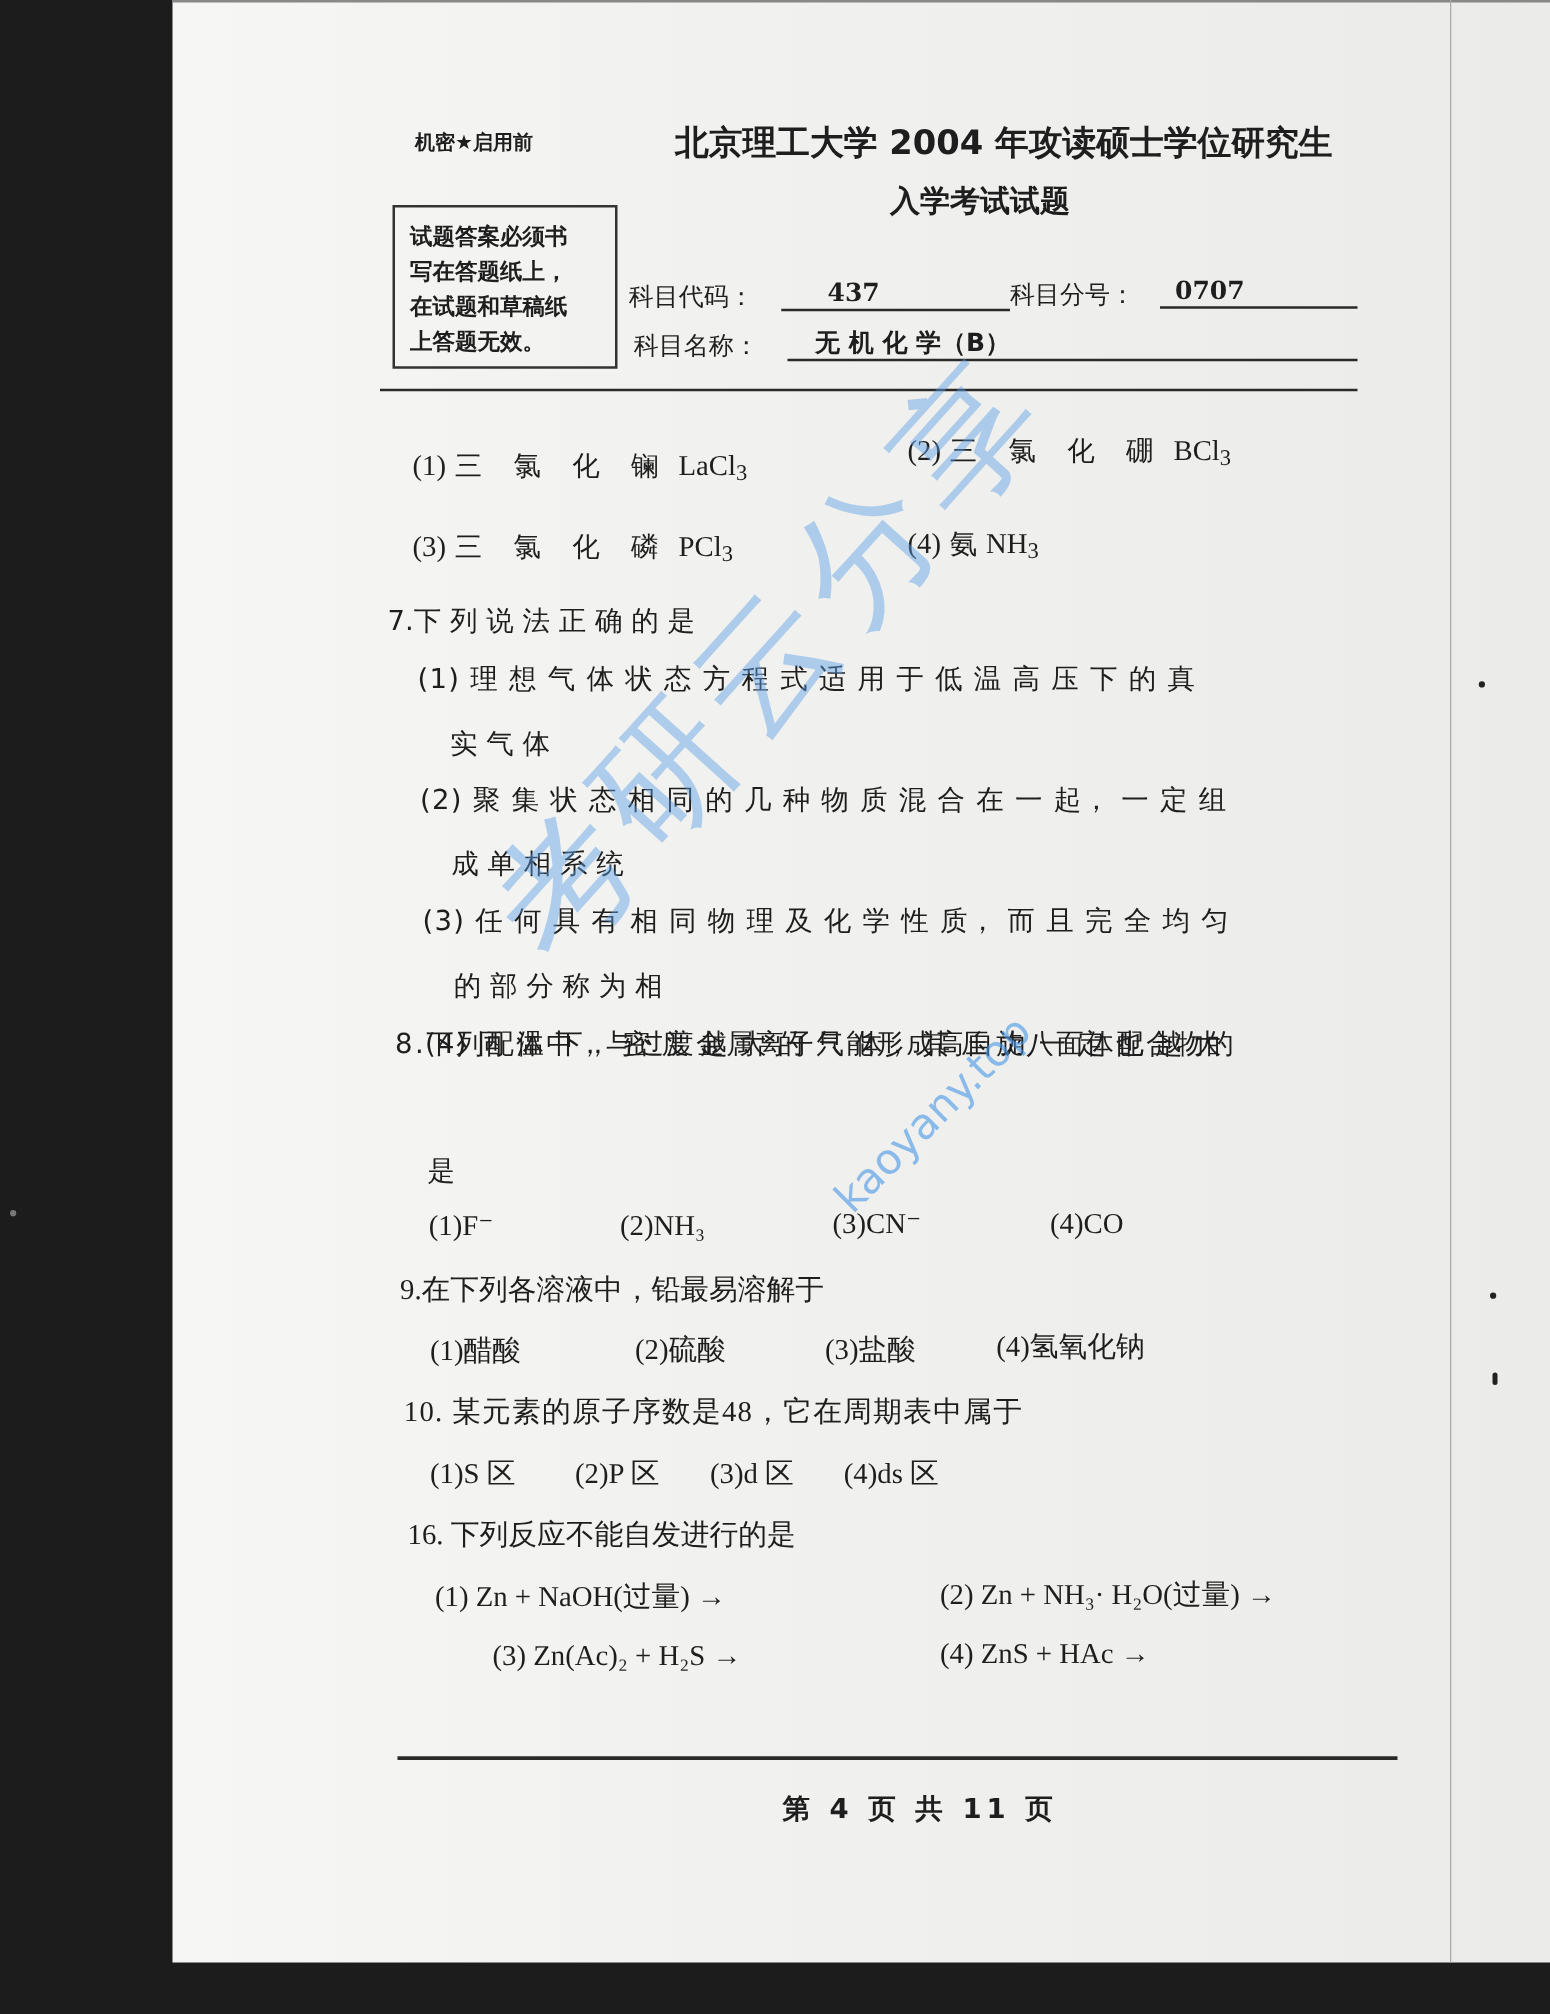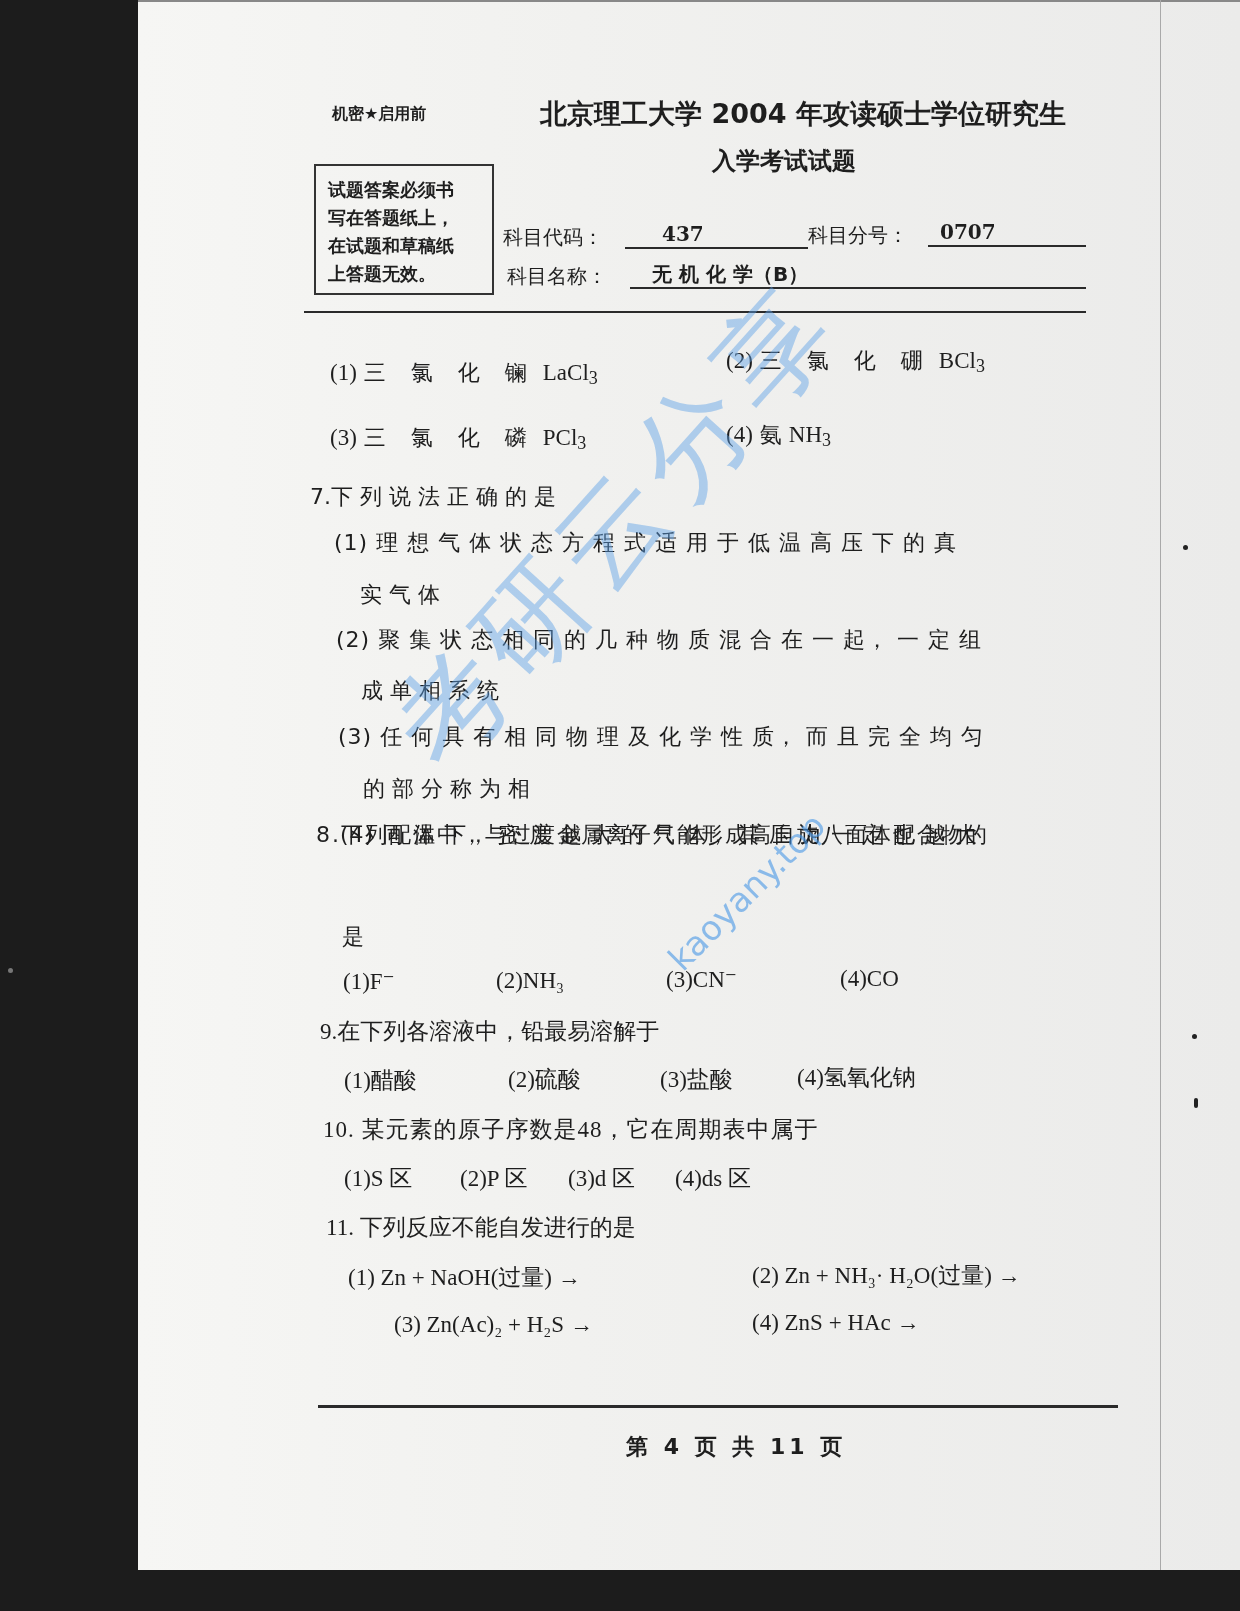--- a/index.html
+++ b/index.html
@@ -129,21 +129,21 @@
 <div class="q serif" style="left:508px;top:1064px;">(2)硫酸</div>
 <div class="q serif" style="left:660px;top:1064px;">(3)盐酸</div>
 <div class="q serif" style="left:797px;top:1062px;">(4)氢氧化钠</div>
 
 <div class="q serif" style="left:323px;top:1114px;letter-spacing:1px;">10. 某元素的原子序数是48，它在周期表中属于</div>
 <div class="q serif" style="left:344px;top:1163px;">(1)S 区</div>
 <div class="q serif" style="left:460px;top:1163px;">(2)P 区</div>
 <div class="q serif" style="left:568px;top:1163px;">(3)d 区</div>
 <div class="q serif" style="left:675px;top:1163px;">(4)ds 区</div>
 
-<div class="q serif" style="left:326px;top:1212px;">11. 下列反应不能自发进行的是</div>
+<div class="q serif" style="left:326px;top:1212px;">16. 下列反应不能自发进行的是</div>
 <div class="q serif" style="left:348px;top:1262px;">(1) Zn + NaOH(过量) →</div>
 <div class="q serif" style="left:752px;top:1260px;">(2) Zn + NH₃· H₂O(过量) →</div>
 <div class="q serif" style="left:348px;top:1312px;margin-left:46px;">(3) Zn(Ac)₂ + H₂S →</div>
 <div class="q serif" style="left:752px;top:1310px;">(4) ZnS + HAc →</div>
 
 <div class="rule" style="left:318px;top:1405px;width:800px;height:3px;"></div>
 <div class="abs footer">第 4 页 共 11 页</div>
 
 <div class="watermark-cn">考研云分享</div>
 <div class="watermark-url">kaoyany.top</div>

